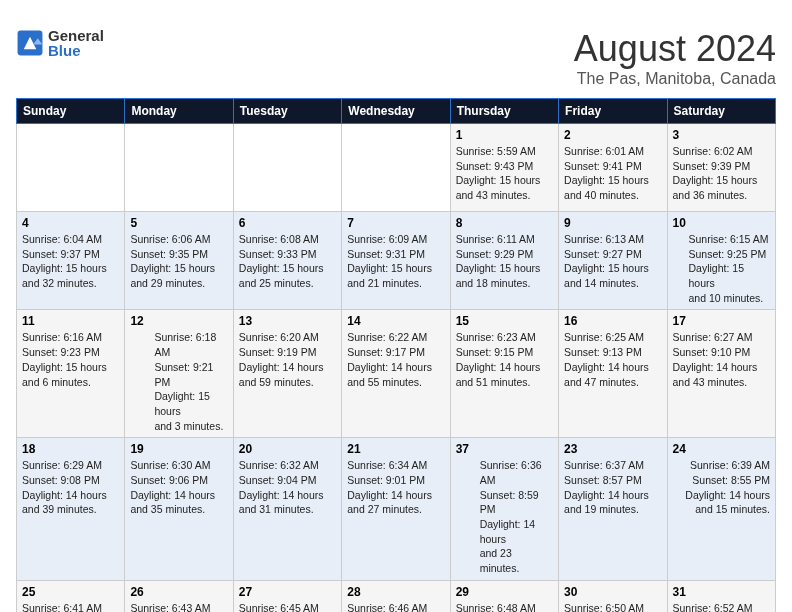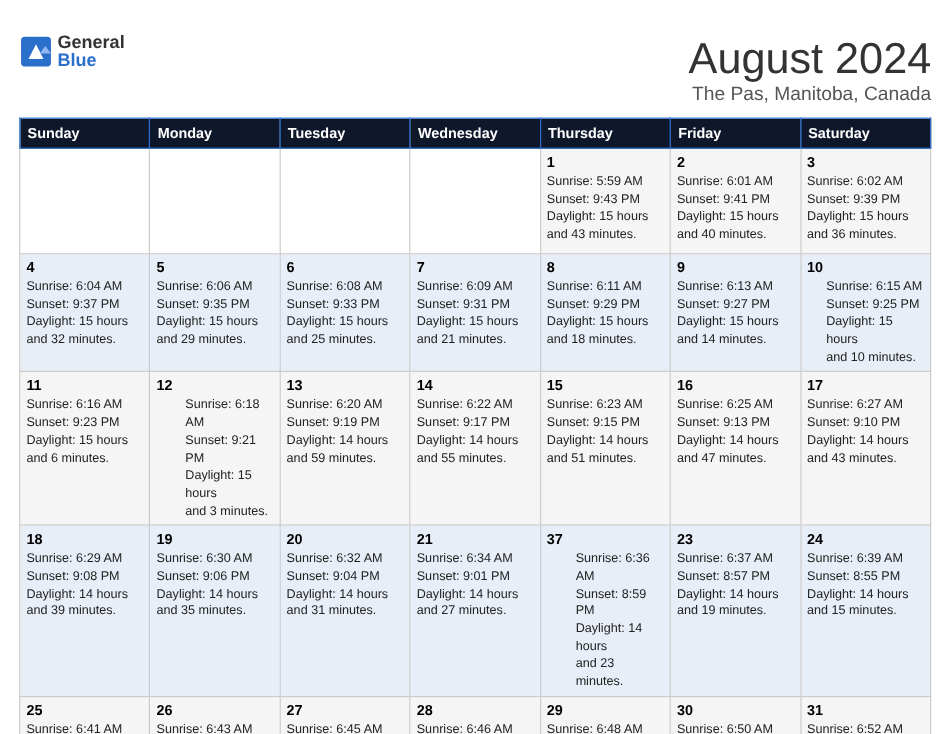--- a/index.html
+++ b/index.html
@@ -266,21 +266,21 @@
         </td>
         <td>
           <span class="day-num">23</span>
           <div class="day-info" style="white-space: pre-line;">Sunrise: 6:37 AM
 Sunset: 8:57 PM
 Daylight: 14 hours
 and 19 minutes.</div>
         </td>
         <td>
           <span class="day-num">24</span>
-          <div class="day-info" style="white-space: pre-line;">Sunrise: 6:39 AM
+          <div class="day-info" style="white-space: pre-line; text-align: right;">Sunrise: 6:39 AM
 Sunset: 8:55 PM
 Daylight: 14 hours
 and 15 minutes.</div>
         </td>
       </tr>
       <tr>
         <td>
           <span class="day-num">25</span>
           <div class="day-info" style="white-space: pre-line;">Sunrise: 6:41 AM
 Sunset: 8:52 PM

